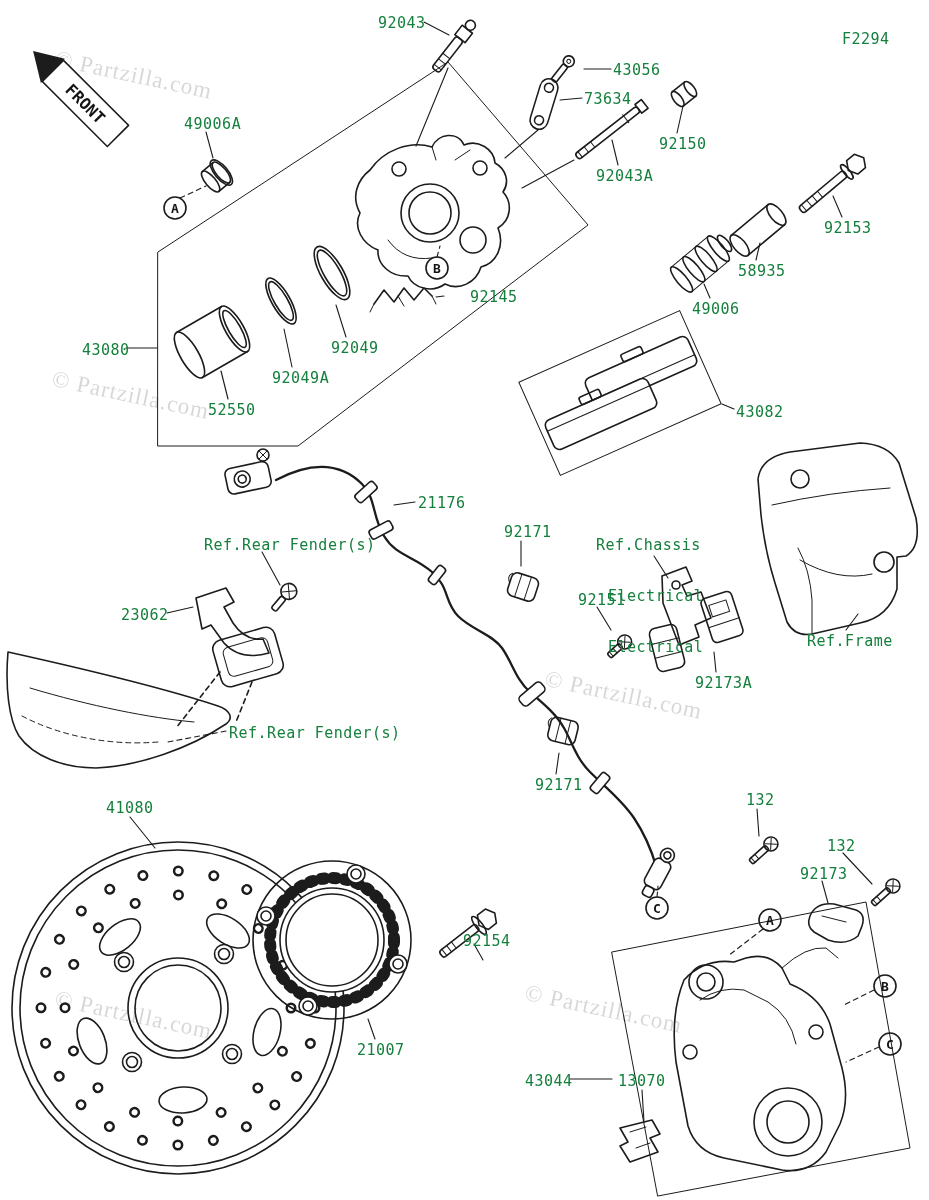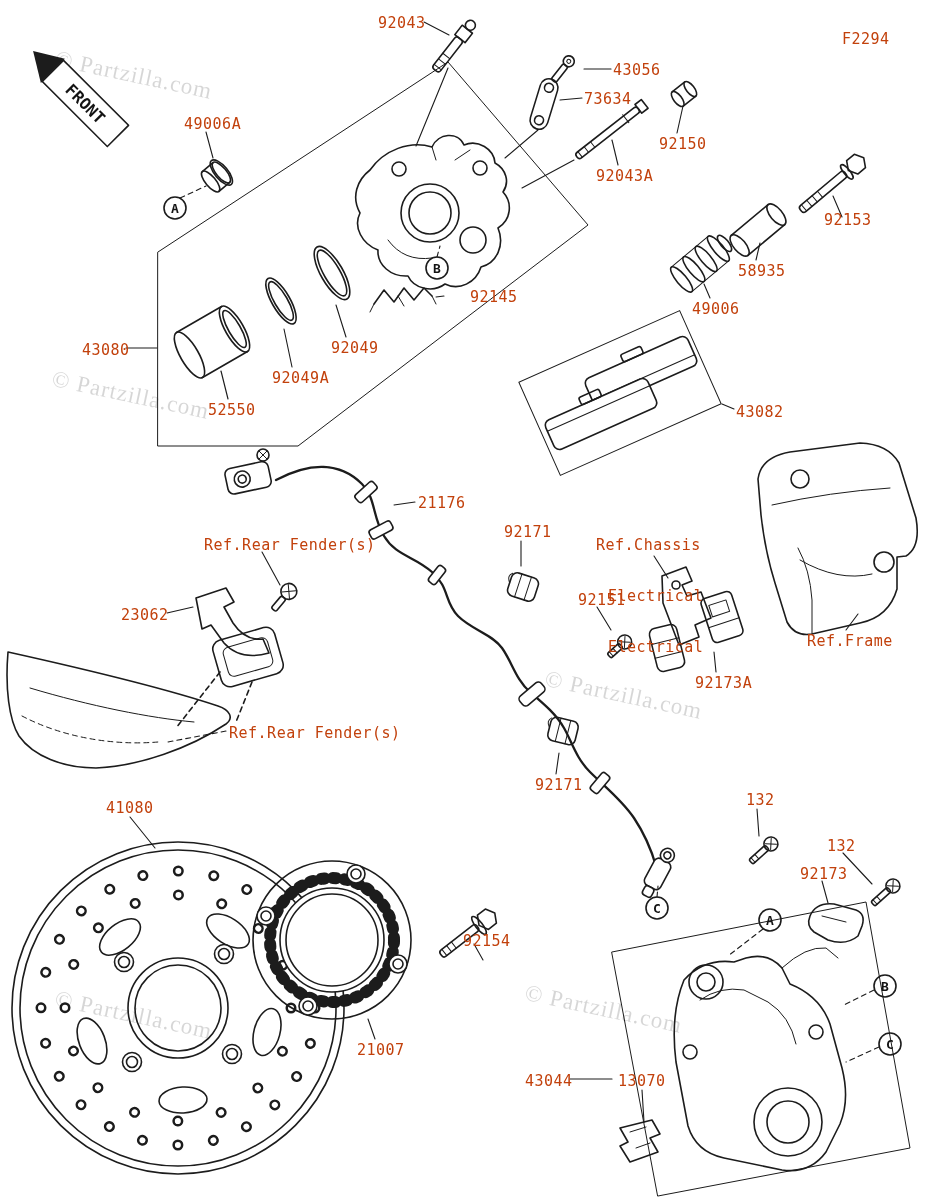--- a/index.html
+++ b/index.html
@@ -4,21 +4,21 @@
 <style>
   html,body { margin:0; padding:0; background:#ffffff; }
   .canvas {
     position:relative; width:929px; height:1200px;
     background:#ffffff; overflow:hidden;
     font-family:"DejaVu Sans Mono", monospace;
   }
   .canvas > svg { position:absolute; left:0; top:0; }
   .lbl {
     position:absolute; font:15px "DejaVu Sans Mono", monospace;
-    color:#c2410c; white-space:pre; letter-spacing:0.5px;
+    color:#15803d; white-space:pre; letter-spacing:0.5px;
   }
   .ref-block { line-height:17px; }
   .ref-block .ind { margin-left:12px; }
   .wm {
     position:absolute; font:23px "Liberation Serif", serif;
     color:rgba(0,0,0,0.16); transform:rotate(12deg);
     transform-origin:left top; white-space:pre; letter-spacing:1px;
     pointer-events:none;
   }
   
@@ -462,21 +462,21 @@
     </g>
   </svg>
 
   <div class="lbl" style="left:378px;top:14px">92043</div>
   <div class="lbl" style="left:842px;top:30px">F2294</div>
   <div class="lbl" style="left:613px;top:61px">43056</div>
   <div class="lbl" style="left:584px;top:90px">73634</div>
   <div class="lbl" style="left:659px;top:135px">92150</div>
   <div class="lbl" style="left:596px;top:167px">92043A</div>
   <div class="lbl" style="left:184px;top:115px">49006A</div>
-  <div class="lbl" style="left:824px;top:211px">92153</div>
+  <div class="lbl" style="left:824px;top:219px">92153</div>
   <div class="lbl" style="left:738px;top:262px">58935</div>
   <div class="lbl" style="left:692px;top:300px">49006</div>
   <div class="lbl" style="left:470px;top:288px">92145</div>
   <div class="lbl" style="left:331px;top:339px">92049</div>
   <div class="lbl" style="left:82px;top:341px">43080</div>
   <div class="lbl" style="left:272px;top:369px">92049A</div>
   <div class="lbl" style="left:208px;top:401px">52550</div>
   <div class="lbl" style="left:736px;top:403px">43082</div>
   <div class="lbl" style="left:418px;top:494px">21176</div>
   <div class="lbl" style="left:504px;top:523px">92171</div>

